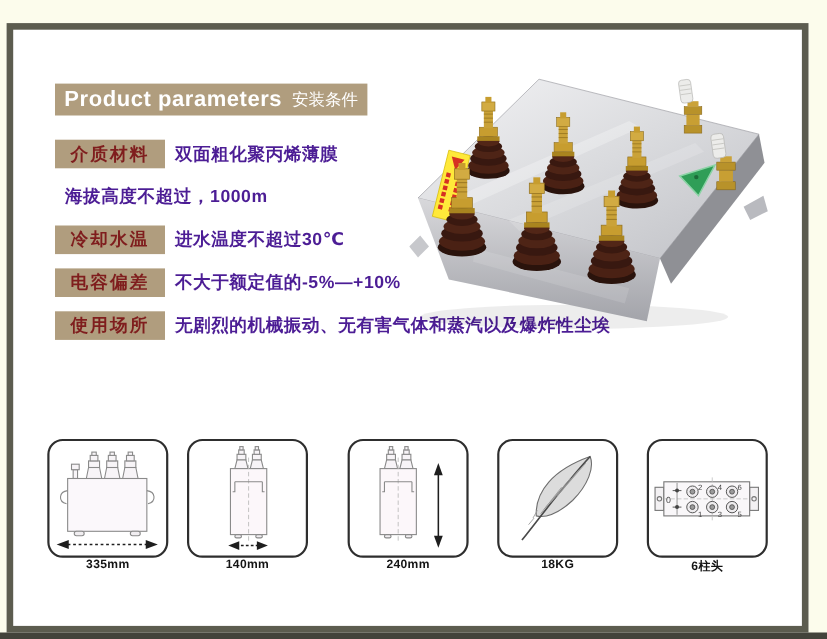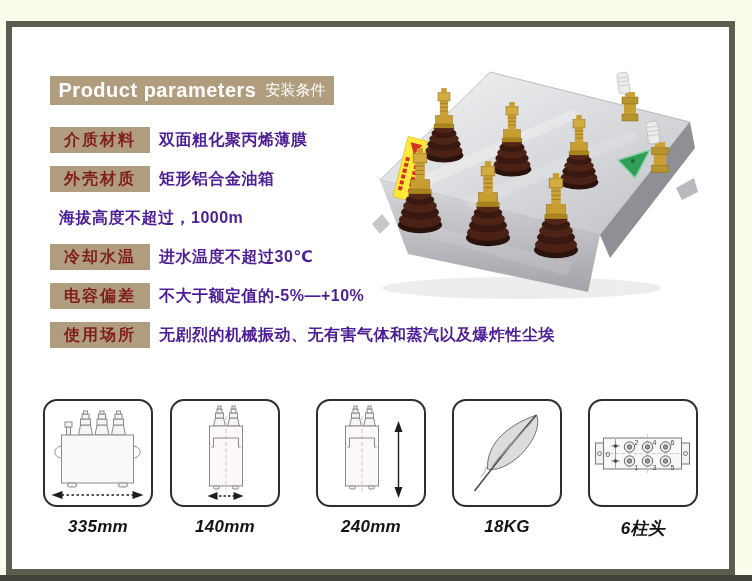--- a/index.html
+++ b/index.html
@@ -35,43 +35,39 @@
     letter-spacing:.5px;white-space:nowrap;
   }
   
   .photo{position:absolute;left:372px;top:30px;width:330px;height:278px;}
   
   .dim{position:absolute;top:399px;width:110px;text-align:center;}
   .dim .box{
     width:110px;height:108px;box-sizing:border-box;background:#fff;
     border:2px solid #2e2e2e;border-radius:14px;
   }
-  .dim .lbl{margin-top:10px;font-size:17px;font-weight:600;color:#141414;letter-spacing:.3px;font-style:italic;}
+  .dim .lbl{font-size:11px;font-weight:600;color:#141414;letter-spacing:.3px;}
   .d1{left:43px}.d2{left:170px}.d3{left:316px}.d4{left:452px}.d5{left:588px}
   svg{display:block}
 </style>
 </head>
 <body>
 
 <div class="frame"></div>
 <div class="bottom-strip"></div>
 
 <div class="header-chip">
   <span class="en">Product parameters</span>
   <span class="zh">安装条件</span>
 </div>
 
 <div class="specs">
   <div class="spec-row">
     <span class="spec-chip">介质材料</span>
     <span class="spec-val">双面粗化聚丙烯薄膜</span>
-  </div>
-  <div class="spec-row">
-    <span class="spec-chip">外壳材质</span>
-    <span class="spec-val">矩形铝合金油箱</span>
   </div>
   <div class="spec-row">
     <span class="spec-val">海拔高度不超过，1000m</span>
   </div>
   <div class="spec-row">
     <span class="spec-chip">冷却水温</span>
     <span class="spec-val">进水温度不超过30℃</span>
   </div>
   <div class="spec-row">
     <span class="spec-chip">电容偏差</span>

